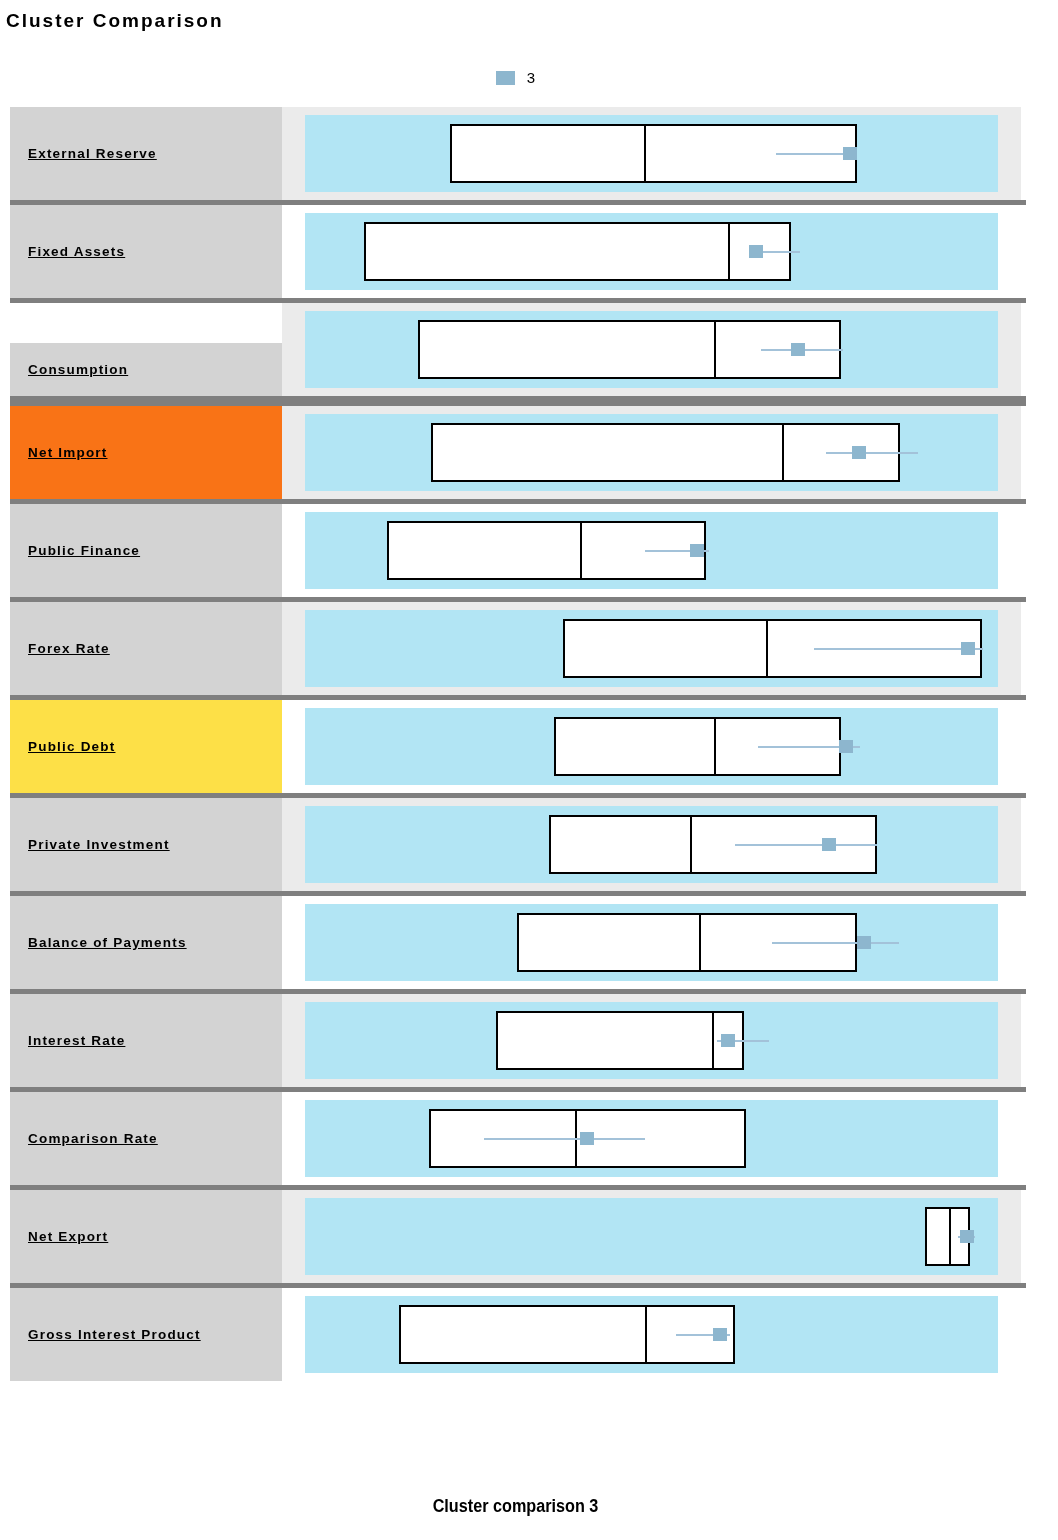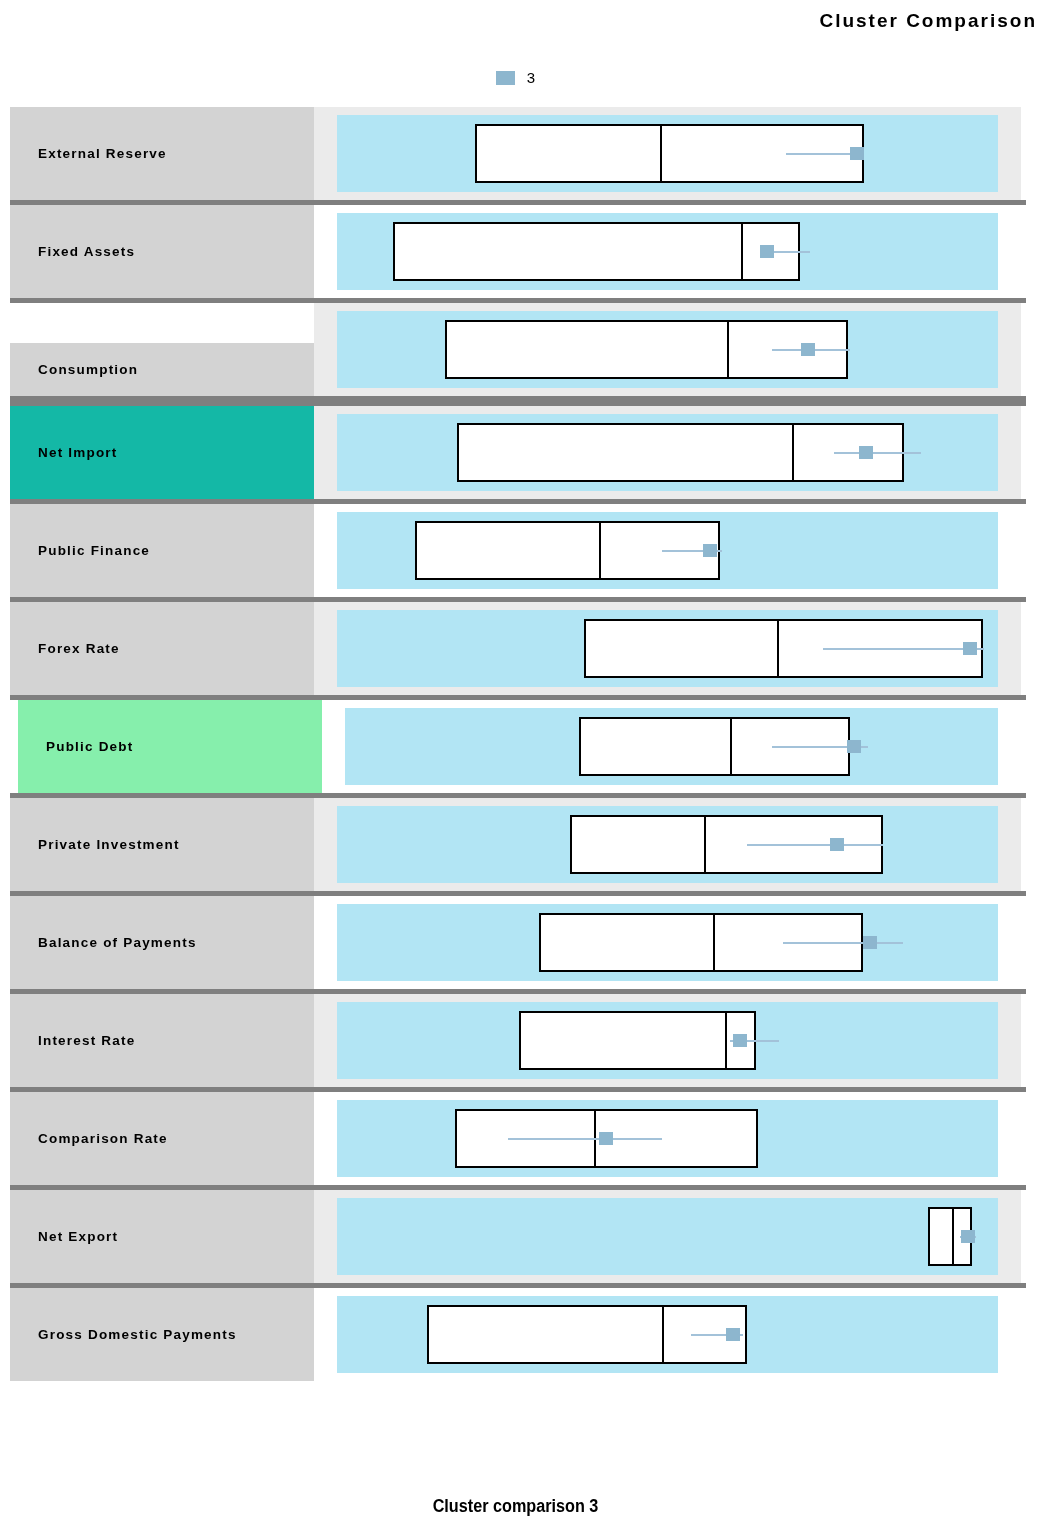--- a/index.html
+++ b/index.html
@@ -4,38 +4,38 @@
 <style>
   html, body { margin: 0; padding: 0; background: #ffffff; }
   body {
     width: 1058px; height: 1540px;
     font-family: "Liberation Sans", sans-serif;
     color: #000;
   }
   .page { position: relative; width: 1058px; height: 1540px; overflow: hidden; }
 
   .chart-title {
-    position: absolute; top: 10px; left: 26px; width: 1011px;
-    text-align: right; font-size: 19px; font-weight: bold; letter-spacing: 2px;
+    position: absolute; top: 10px; left: 6px; width: 1011px;
+    text-align: left; font-size: 19px; font-weight: bold; letter-spacing: 2px;
   }
   .legend {
     position: absolute; top: 69px; left: 10px; width: 1011px;
     display: flex; justify-content: center; align-items: center; gap: 12px;
   }
   .legend-swatch { width: 19px; height: 14px; }
   .legend-label { font-size: 15px; }
 
   .chart { position: absolute; top: 107px; left: 10px; width: 1011px; }
 
   .row { display: flex; height: 93px; }
   .row-label {
-    width: 304px; box-sizing: border-box; padding-left: 28px;
+    width: 272px; box-sizing: border-box; padding-left: 18px;
     display: flex; align-items: center;
     background: #d3d3d3;
-    font-weight: bold; font-size: 13.5px; letter-spacing: 1.2px;
+    font-weight: bold; font-size: 13.5px; letter-spacing: 1.2px; text-decoration: underline;
   }
   .row-plot { flex: 1; position: relative; }
   .row.odd  .row-plot { background: #ebebeb; }
   .row.even .row-plot { background: #ffffff; }
 
   .strip {
     position: absolute; left: 23px; right: 23px; top: 8px; height: 77px;
   }
   .bx {
     position: absolute; top: 9px; height: 59px; box-sizing: border-box;
@@ -104,21 +104,21 @@
             <div class="bx" style="left: 16.3%; width: 61%; border-color: rgb(0, 0, 0);"></div>
             <div class="median" style="left: 59%; background: rgb(0, 0, 0);"></div>
             <div class="ci" style="left: 65.8%; width: 11.8%; background: rgb(163, 194, 217);"></div>
             <div class="marker" style="left: 71.2%; background: rgb(141, 182, 206);"></div>
           </div>
         </div>
       </div>
       <div class="separator" style="background: rgb(127, 127, 127);"></div>
       <div class="separator" style="background: rgb(127, 127, 127);"></div>
       <div class="row odd">
-        <div class="row-label" style="background: #14b8a6;">Net Import</div>
+        <div class="row-label" style="background: #f97316;">Net Import</div>
         <div class="row-plot">
           <div class="strip" style="background: rgb(178, 229, 244);">
             <div class="bx" style="left: 18.2%; width: 67.6%; border-color: rgb(0, 0, 0);"></div>
             <div class="median" style="left: 68.8%; background: rgb(0, 0, 0);"></div>
             <div class="ci" style="left: 75.2%; width: 13.2%; background: rgb(163, 194, 217);"></div>
             <div class="marker" style="left: 80%; background: rgb(141, 182, 206);"></div>
           </div>
         </div>
       </div>
       <div class="separator" style="background: rgb(127, 127, 127);"></div>
@@ -140,21 +140,21 @@
           <div class="strip" style="background: rgb(178, 229, 244);">
             <div class="bx" style="left: 37.3%; width: 60.4%; border-color: rgb(0, 0, 0);"></div>
             <div class="median" style="left: 66.5%; background: rgb(0, 0, 0);"></div>
             <div class="ci" style="left: 73.5%; width: 24.4%; background: rgb(163, 194, 217);"></div>
             <div class="marker" style="left: 95.7%; background: rgb(141, 182, 206);"></div>
           </div>
         </div>
       </div>
       <div class="separator" style="background: rgb(127, 127, 127);"></div>
       <div class="row even">
-        <div class="row-label" style="background: #86efac; margin-left: 8px;">Public Debt</div>
+        <div class="row-label" style="background: #fde047;">Public Debt</div>
         <div class="row-plot">
           <div class="strip" style="background: rgb(178, 229, 244);">
             <div class="bx" style="left: 35.9%; width: 41.5%; border-color: rgb(0, 0, 0);"></div>
             <div class="median" style="left: 59%; background: rgb(0, 0, 0);"></div>
             <div class="ci" style="left: 65.4%; width: 14.7%; background: rgb(163, 194, 217);"></div>
             <div class="marker" style="left: 78%; background: rgb(141, 182, 206);"></div>
           </div>
         </div>
       </div>
       <div class="separator" style="background: rgb(127, 127, 127);"></div>
@@ -212,21 +212,21 @@
           <div class="strip" style="background: rgb(178, 229, 244);">
             <div class="bx" style="left: 89.4%; width: 6.6%; border-color: rgb(0, 0, 0);"></div>
             <div class="median" style="left: 93%; background: rgb(0, 0, 0);"></div>
             <div class="ci" style="left: 94.3%; width: 2.4%; background: rgb(163, 194, 217);"></div>
             <div class="marker" style="left: 95.5%; background: rgb(141, 182, 206);"></div>
           </div>
         </div>
       </div>
       <div class="separator" style="background: rgb(127, 127, 127);"></div>
       <div class="row even">
-        <div class="row-label" style="background: rgb(211, 211, 211);">Gross Domestic Payments</div>
+        <div class="row-label" style="background: rgb(211, 211, 211);">Gross Interest Product</div>
         <div class="row-plot">
           <div class="strip" style="background: rgb(178, 229, 244);">
             <div class="bx" style="left: 13.6%; width: 48.4%; border-color: rgb(0, 0, 0);"></div>
             <div class="median" style="left: 49.1%; background: rgb(0, 0, 0);"></div>
             <div class="ci" style="left: 53.6%; width: 7.8%; background: rgb(163, 194, 217);"></div>
             <div class="marker" style="left: 59.9%; background: rgb(141, 182, 206);"></div>
           </div>
         </div>
       </div>
     </div>

